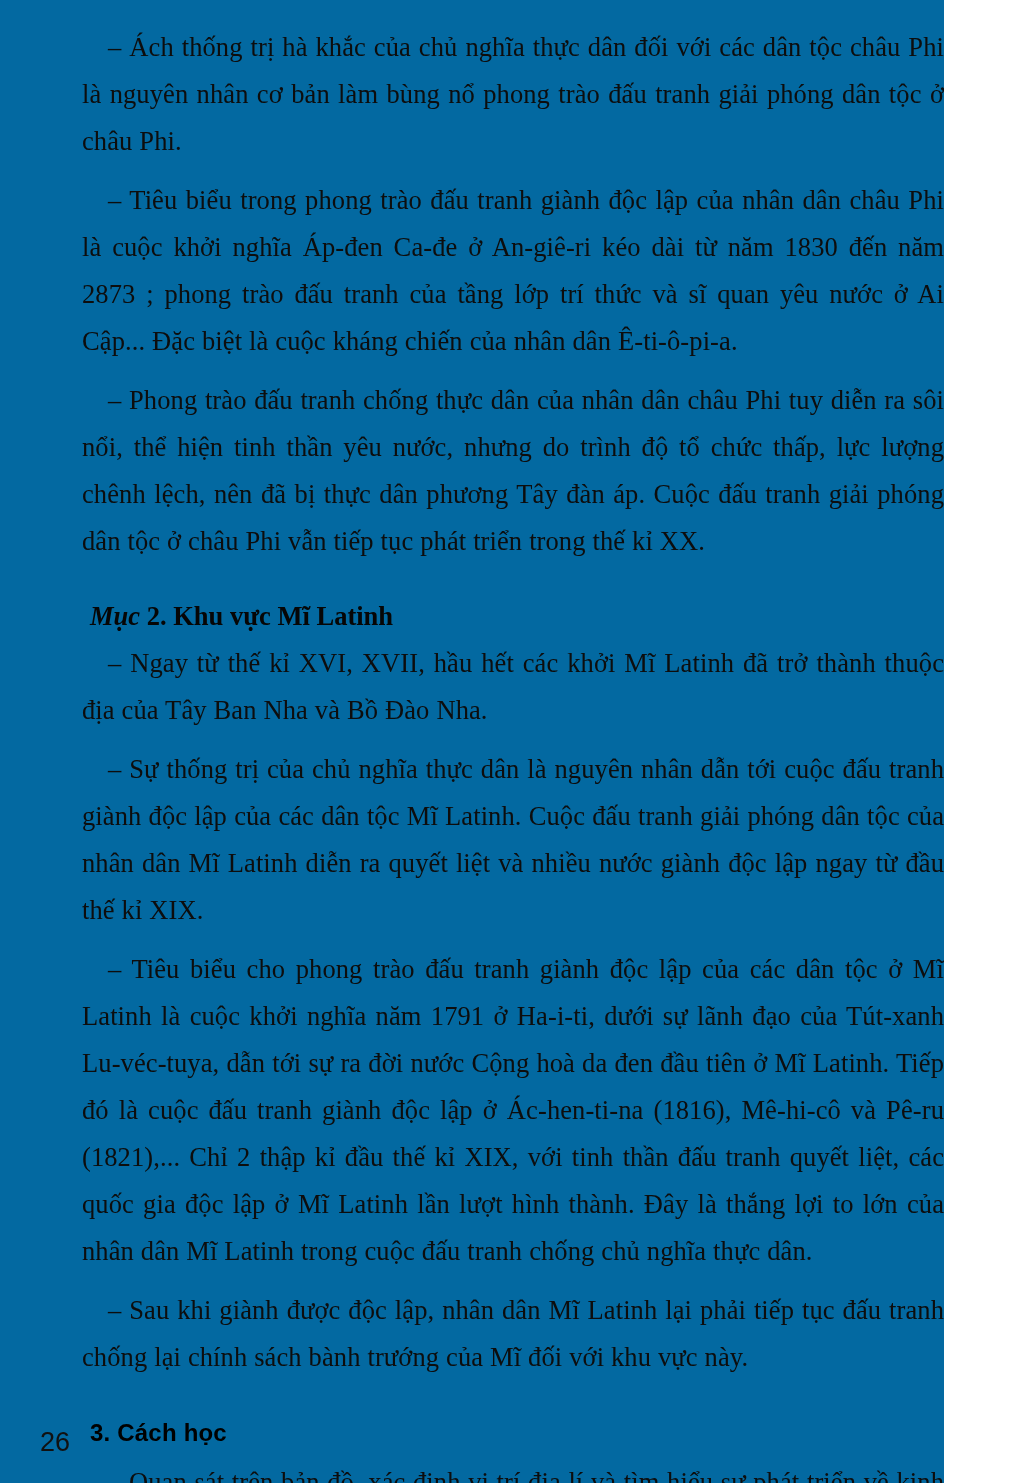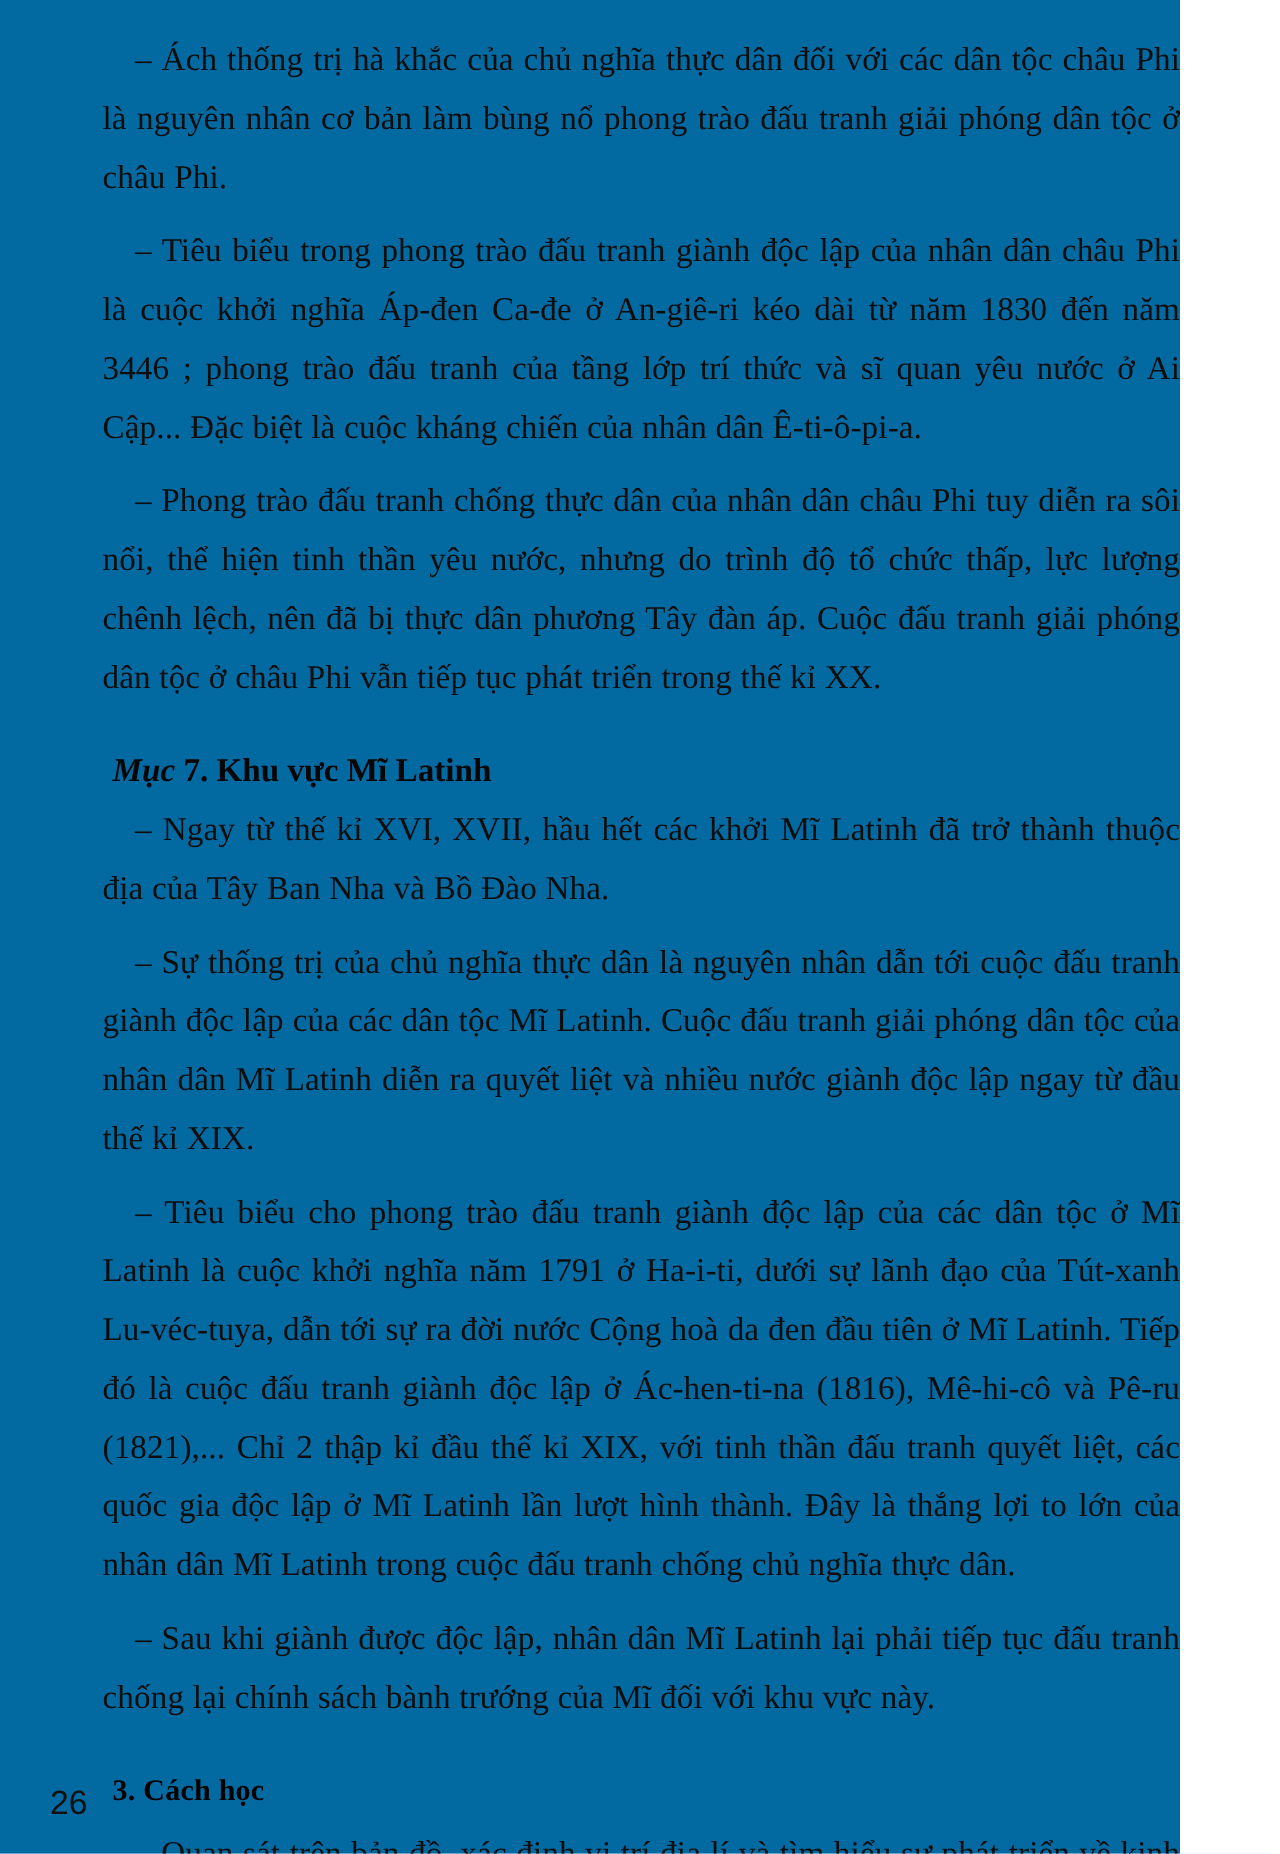--- a/index.html
+++ b/index.html
@@ -47,21 +47,21 @@
     line-height: 47px;
     font-weight: bold;
     text-indent: 8px;
     color: #060606;
   }
   .heading-muc .it {
   }
   .heading-cach {
     margin: 30px 0 4px 0;
     padding: 0;
-    font-family: Liberation Serif, serif;
+    font-family: Liberation Sans, sans-serif;
     font-size: 24px;
     line-height: 44px;
     font-weight: bold;
     text-indent: 8px;
     letter-spacing: 0.2px;
     color: #000000;
   }
   .it {
     font-style: italic;
   }
@@ -91,25 +91,25 @@
   }
 </style>
 </head>
 <body>
 
 <div class="page">
   <div class="content">
 
     <p class="para">– Ách thống trị hà khắc của chủ nghĩa thực dân đối với các dân tộc châu Phi là nguyên nhân cơ bản làm bùng nổ phong trào đấu tranh giải phóng dân tộc ở châu Phi.</p>
 
-    <p class="para">– Tiêu biểu trong phong trào đấu tranh giành độc lập của nhân dân châu Phi là cuộc khởi nghĩa Áp-đen Ca-đe ở An-giê-ri kéo dài từ năm 1830 đến năm 3446 ; phong trào đấu tranh của tầng lớp trí thức và sĩ quan yêu nước ở Ai Cập... Đặc biệt là cuộc kháng chiến của nhân dân Ê-ti-ô-pi-a.</p>
+    <p class="para">– Tiêu biểu trong phong trào đấu tranh giành độc lập của nhân dân châu Phi là cuộc khởi nghĩa Áp-đen Ca-đe ở An-giê-ri kéo dài từ năm 1830 đến năm 2873 ; phong trào đấu tranh của tầng lớp trí thức và sĩ quan yêu nước ở Ai Cập... Đặc biệt là cuộc kháng chiến của nhân dân Ê-ti-ô-pi-a.</p>
 
     <p class="para">– Phong trào đấu tranh chống thực dân của nhân dân châu Phi tuy diễn ra sôi nổi, thể hiện tinh thần yêu nước, nhưng do trình độ tổ chức thấp, lực lượng chênh lệch, nên đã bị thực dân phương Tây đàn áp. Cuộc đấu tranh giải phóng dân tộc ở châu Phi vẫn tiếp tục phát triển trong thế kỉ XX.</p>
 
-    <h3 class="heading-muc"><span class="it">Mục</span><span> 7. Khu vực Mĩ Latinh</span></h3>
+    <h3 class="heading-muc"><span class="it">Mục</span><span> 2. Khu vực Mĩ Latinh</span></h3>
 
     <p class="para">– Ngay từ thế kỉ XVI, XVII, hầu hết các khởi Mĩ Latinh đã trở thành thuộc địa của Tây Ban Nha và Bồ Đào Nha.</p>
 
     <p class="para">– Sự thống trị của chủ nghĩa thực dân là nguyên nhân dẫn tới cuộc đấu tranh giành độc lập của các dân tộc Mĩ Latinh. Cuộc đấu tranh giải phóng dân tộc của nhân dân Mĩ Latinh diễn ra quyết liệt và nhiều nước giành độc lập ngay từ đầu thế kỉ XIX.</p>
 
     <p class="para">– Tiêu biểu cho phong trào đấu tranh giành độc lập của các dân tộc ở Mĩ Latinh là cuộc khởi nghĩa năm 1791 ở Ha-i-ti, dưới sự lãnh đạo của Tút-xanh Lu-véc-tuya, dẫn tới sự ra đời nước Cộng hoà da đen đầu tiên ở Mĩ Latinh. Tiếp đó là cuộc đấu tranh giành độc lập ở Ác-hen-ti-na (1816), Mê-hi-cô và Pê-ru (1821),... Chỉ 2 thập kỉ đầu thế kỉ XIX, với tinh thần đấu tranh quyết liệt, các quốc gia độc lập ở Mĩ Latinh lần lượt hình thành. Đây là thắng lợi to lớn của nhân dân Mĩ Latinh trong cuộc đấu tranh chống chủ nghĩa thực dân.</p>
 
     <p class="para">– Sau khi giành được độc lập, nhân dân Mĩ Latinh lại phải tiếp tục đấu tranh chống lại chính sách bành trướng của Mĩ đối với khu vực này.</p>
 
     <h3 class="heading-cach">3. Cách học</h3>

